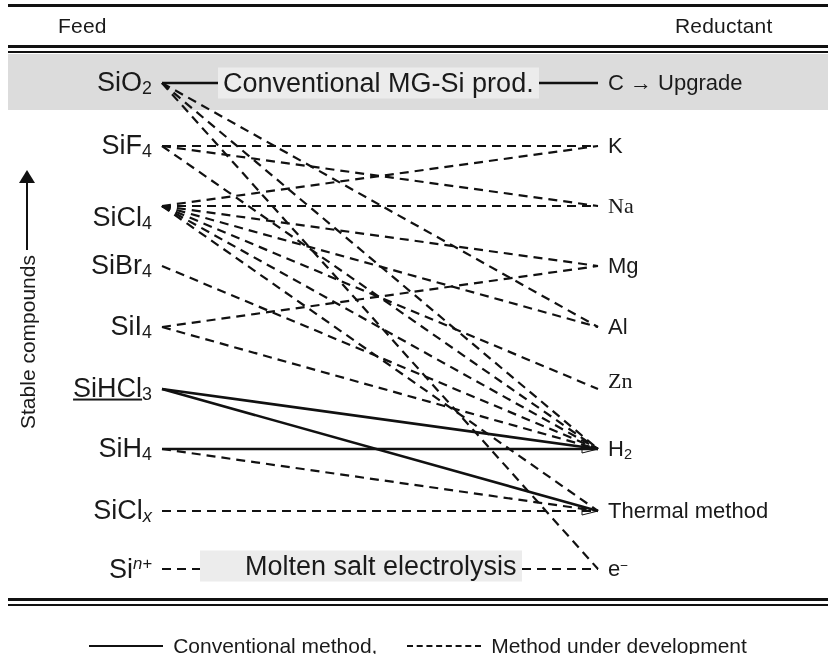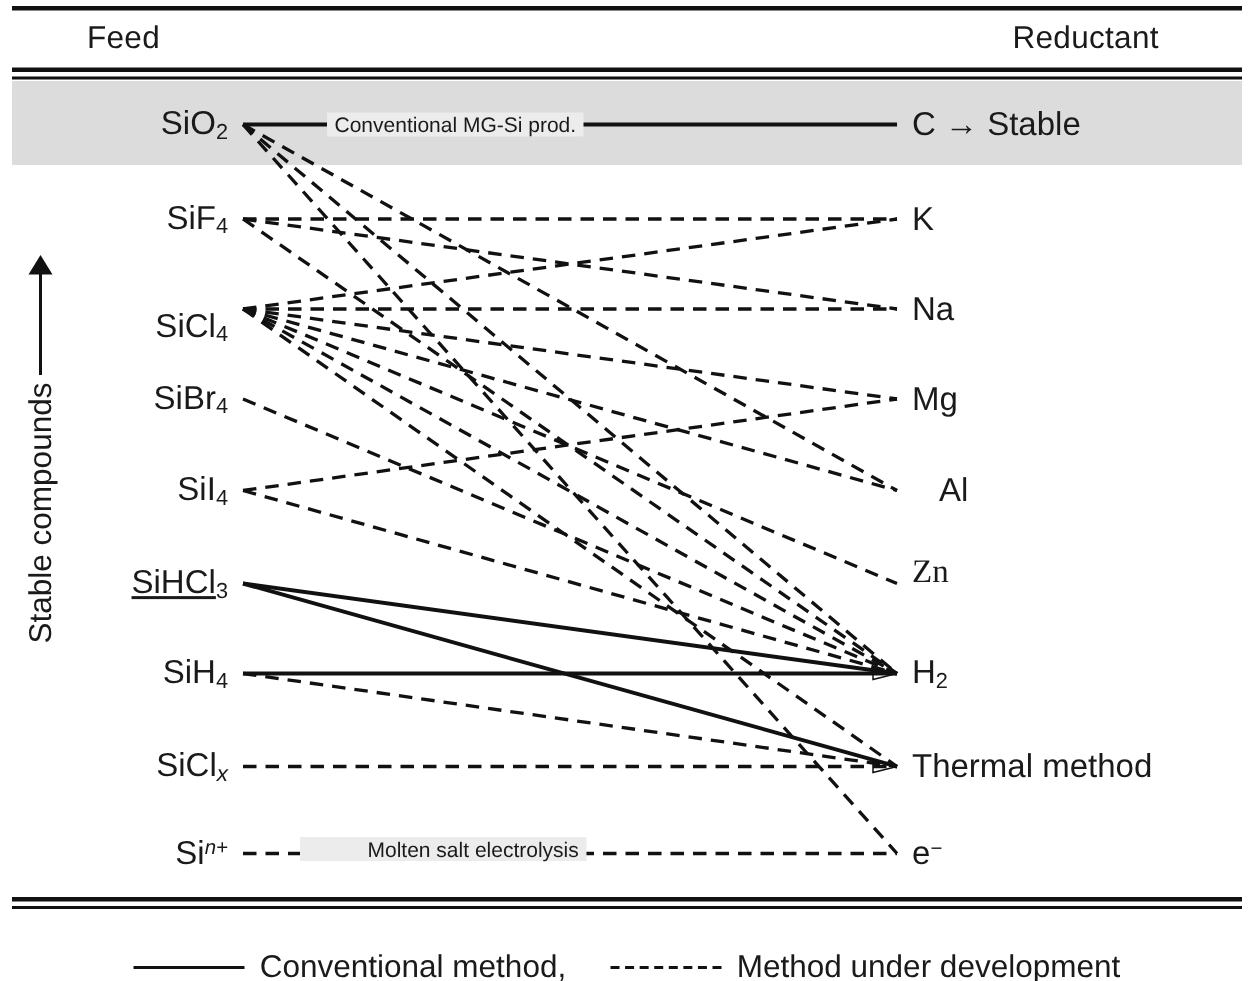--- a/index.html
+++ b/index.html
@@ -39,35 +39,35 @@
     border-bottom:13px solid #111;
   }
   .axis-label{
     position:absolute;left:-128px;top:150px;width:300px;
     transform:rotate(-90deg);
     font-size:21px;text-align:center;white-space:nowrap;
   }
 
   
   .feed-label{
-    position:absolute;font-size:22px;white-space:nowrap;
+    position:absolute;font-size:27px;white-space:nowrap;
     text-align:right;right:684px;transform:translateY(-50%);
   }
   .red-label{
     position:absolute;font-size:22px;white-space:nowrap;
     left:608px;transform:translateY(-50%);
   }
   .feed-label sub,.red-label sub{font-size:.66em;vertical-align:-0.22em;}
   .feed-label sup{font-size:.62em;vertical-align:0.48em;font-style:italic;}
   .red-label sup{font-size:.62em;vertical-align:0.44em;}
   .ital{font-style:italic;font-size:.68em;vertical-align:-0.2em;}
 
   
   .annot{
-    position:absolute;font-size:14px;white-space:nowrap;
+    position:absolute;font-size:27px;white-space:nowrap;
     background:#ececec;padding:0 5px;transform:translateY(-50%);
   }
   .annot-conv{left:218px;top:83px;}
   .annot-molten{left:200px;top:566px;padding-left:45px;}
 
   
   .legend{position:absolute;left:0;top:628px;width:836px;text-align:center;font-size:21px;}
   .legend-row{display:inline-flex;align-items:center;gap:10px;white-space:nowrap;}
   .swatch-solid{display:inline-block;width:74px;height:0;border-top:2.4px solid #111;}
   .swatch-dash{display:inline-block;width:74px;height:0;border-top:2.4px dashed #111;}
@@ -132,25 +132,25 @@
       <div class="feed-label" style="top: 146px;">SiF<sub>4</sub></div>
       <div class="feed-label" style="top: 206px; margin-top: 12px;">SiCl<sub>4</sub></div>
       <div class="feed-label" style="top: 266px;">SiBr<sub>4</sub></div>
       <div class="feed-label" style="top: 327px;">SiI<sub>4</sub></div>
       <div class="feed-label" style="top: 389px; text-decoration: underline;">SiHCl<sub>3</sub></div>
       <div class="feed-label" style="top: 449px;">SiH<sub>4</sub></div>
       <div class="feed-label" style="top: 511px;">SiCl<span class="ital">x</span></div>
       <div class="feed-label" style="top: 569px;">Si<sup>n+</sup></div>
     </div>
   <div id="red-col">
-      <div class="red-label" style="top: 83px;">C → Stable</div>
+      <div class="red-label" style="top: 83px;">C → Upgrade</div>
       <div class="red-label" style="top: 146px;">K</div>
-      <div class="red-label" style="top: 206px;">Na</div>
+      <div class="red-label" style="top: 206px; font-family: Liberation Serif, serif;">Na</div>
       <div class="red-label" style="top: 266px;">Mg</div>
-      <div class="red-label" style="top: 327px; margin-left: 18px;">Al</div>
+      <div class="red-label" style="top: 327px;">Al</div>
       <div class="red-label" style="top: 381px; font-family: Liberation Serif, serif;">Zn</div>
       <div class="red-label" style="top: 449px;">H<sub>2</sub></div>
       <div class="red-label" style="top: 511px;">Thermal method</div>
       <div class="red-label" style="top: 569px;">e<sup>−</sup></div>
     </div>
 
   <div class="annot annot-conv">Conventional MG-Si prod.</div>
   <div class="annot annot-molten">Molten salt electrolysis</div>
 
   <div class="legend">

